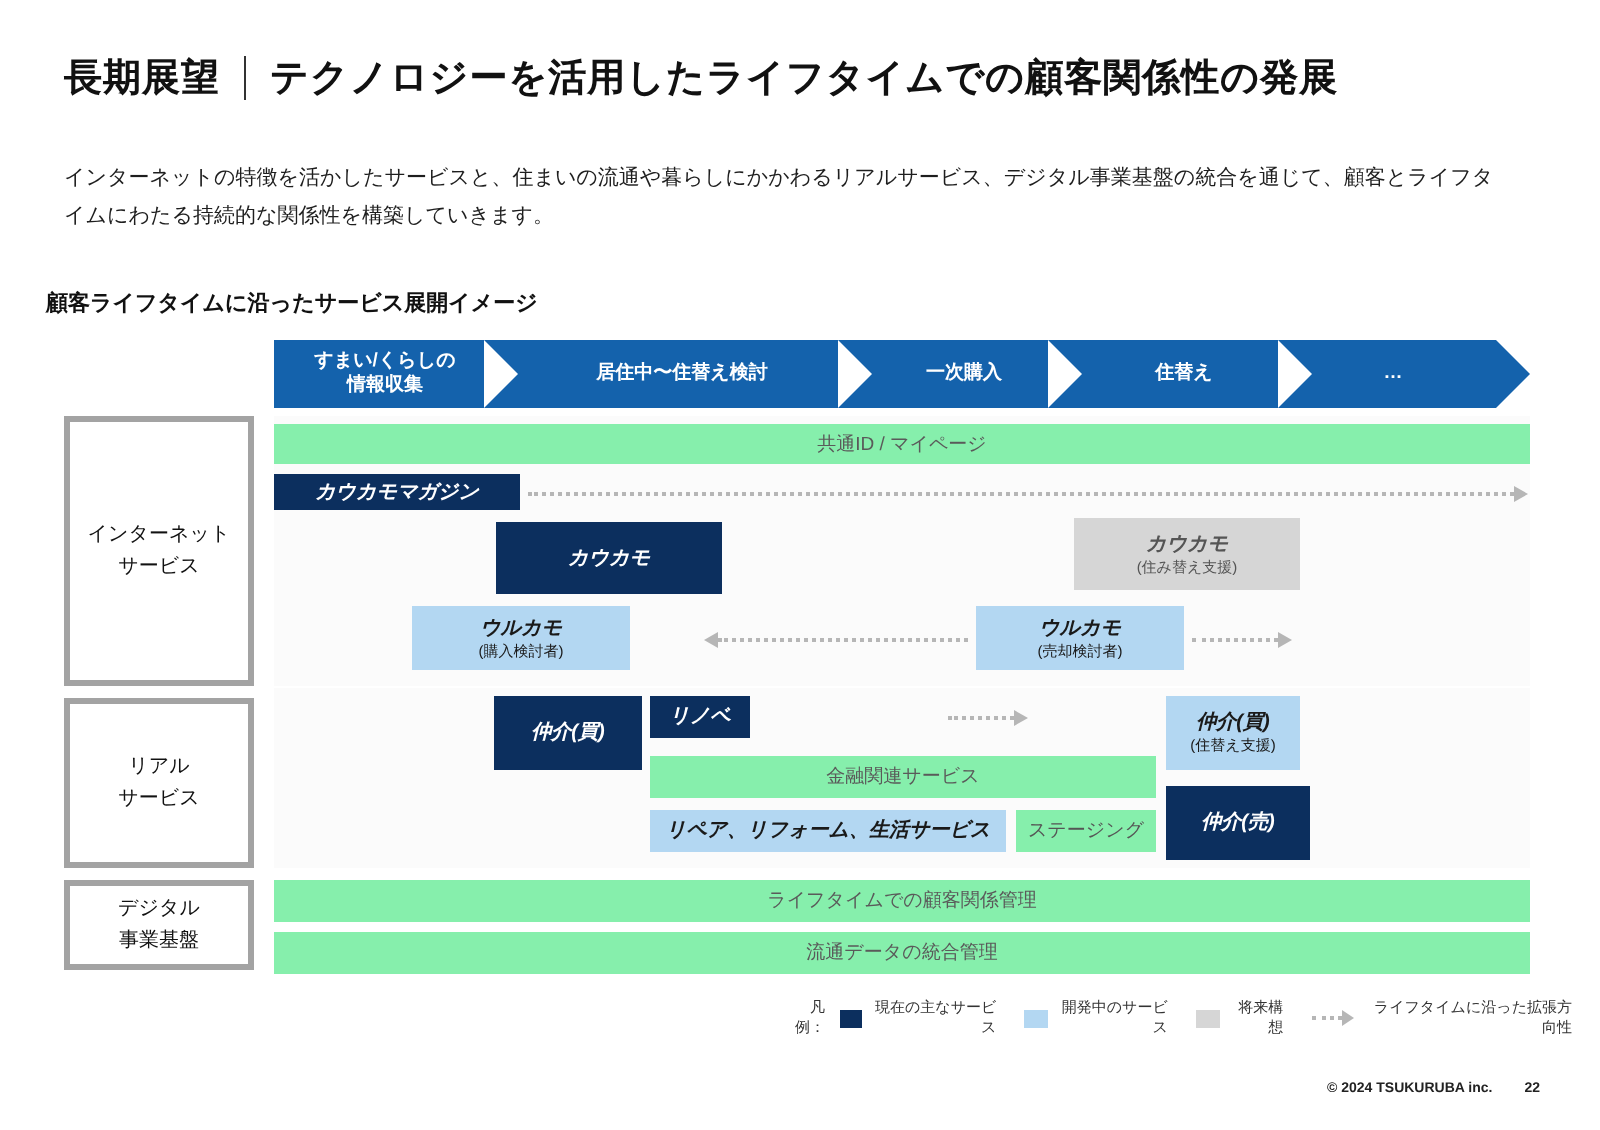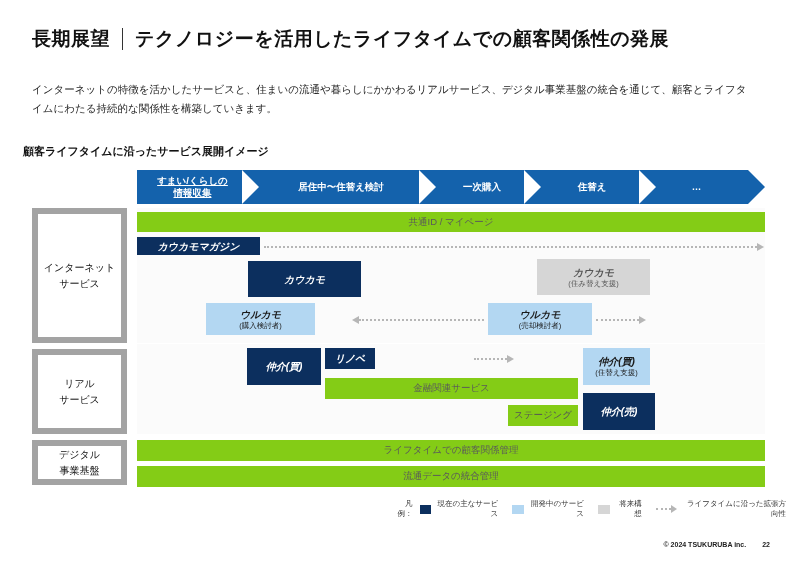--- a/index.html
+++ b/index.html
@@ -115,21 +115,21 @@
     border-top: 17px solid transparent;
     border-bottom: 17px solid transparent;
     border-left: 17px solid #ffffff;
     z-index: 3;
   }
   .phase:last-child .notch { display: none; }
 
   
   .rowlabel {
     position: absolute;
-    border: 6px solid #a3a3a3;
+    border: 3px solid #a3a3a3;
     background: #ffffff;
     display: flex;
     align-items: center;
     justify-content: center;
     text-align: center;
     font-size: 10px;
     line-height: 1.55;
     color: #111;
     box-sizing: border-box;
   }
@@ -152,21 +152,21 @@
   }
   .box .sub {
     font-size: 7.5px;
     line-height: 1.3;
     font-weight: normal;
   }
   .navy { background: #0c2f5e; color: #ffffff; }
   .lblue { background: #b3d7f2; color: #1a1a1a; }
   .gray  { background: #d6d6d6; color: #555555; }
   .graybar {
-    background: #84cc16;
+    background: #86efac;
     color: #5a5a5a;
     font-size: 9.5px;
     display: flex;
     align-items: center;
     justify-content: center;
     position: absolute;
     box-sizing: border-box;
   }
 
   
@@ -250,21 +250,21 @@
   <div class="lead">インターネットの特徴を活かしたサービスと、住まいの流通や暮らしにかかわるリアルサービス、デジタル事業基盤の統合を通じて、顧客とライフタイムにわたる持続的な関係性を構築していきます。</div>
 
   <div class="section-label">顧客ライフタイムに沿ったサービス展開イメージ</div>
 
   <div class="diagram">
 
     <div class="band" style="left:137px; top:42px; width:628px; height:135px;"></div>
     <div class="band" style="left:137px; top:178px; width:628px; height:90px;"></div>
 
     <div class="phasebar">
-      <div class="phase" style="width:120px;text-decoration:underline;">
+      <div class="phase" style="width:120px;">
         <div>
           <div>すまい/くらしの</div>
           <div>情報収集</div>
         </div>
         <span class="notch"></span>
       </div>
       <div class="phase" style="width:177px;">
         <span>居住中〜住替え検討</span>
         <span class="notch"></span>
       </div>
@@ -347,20 +347,23 @@
     </div>
 
 
     <div class="darrow" style="left:474px; top:188px; width:40px;">
       <span class="line"></span>
       <span class="tip-r"></span>
     </div>
 
     <div class="graybar" style="left:325px; top:212px; width:253px; height:21px;">金融関連サービス</div>
 
+    <div class="box lblue" style="left:325px; top:239px; width:178px; height:21px;">
+      <span class="main">リペア、リフォーム、生活サービス</span>
+    </div>
 
     <div class="graybar" style="left:508px; top:239px; width:70px; height:21px; color:#555; font-size:9.5px;">ステージング</div>
 
     <div class="box lblue" style="left:583px; top:182px; width:67px; height:37px;">
       <span class="main">仲介(買)</span>
       <span class="sub">(住替え支援)</span>
     </div>
 
     <div class="box navy" style="left:583px; top:227px; width:72px; height:37px;">
       <span class="main">仲介(売)</span>

